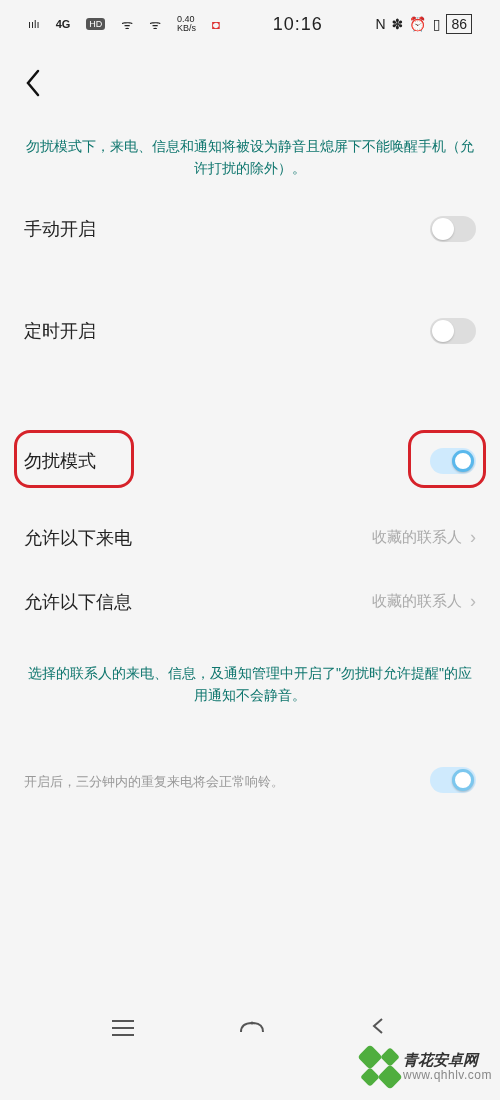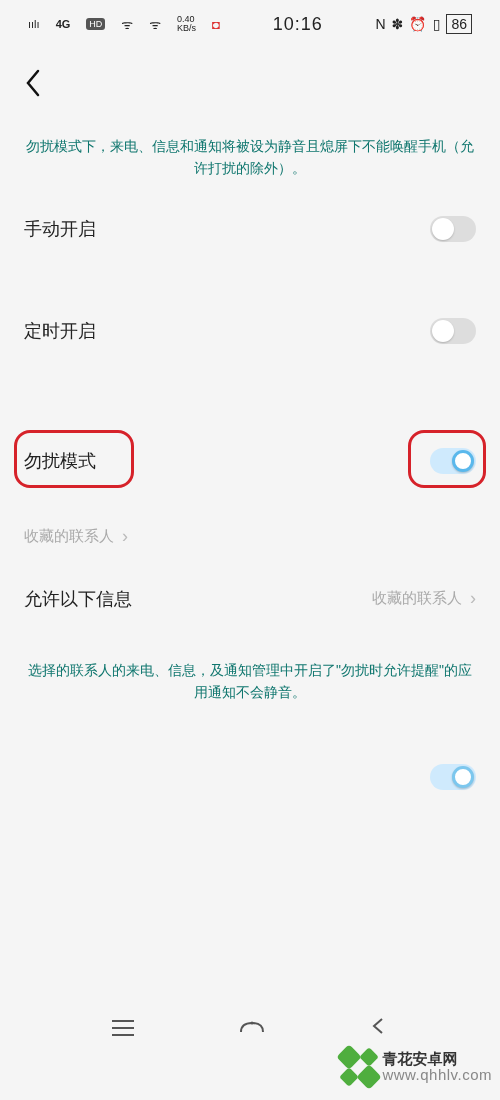--- a/index.html
+++ b/index.html
@@ -118,22 +118,22 @@
       width:38px; height:38px;
       position:relative;
     }
     .wm-logo::before, .wm-logo::after {
       content:""; position:absolute; background:#4fae3e;
     }
     .wm-logo::before { width:18px; height:18px; border-radius:4px; left:0; top:0; transform:rotate(45deg); }
     .wm-logo::after { width:18px; height:18px; border-radius:4px; right:0; bottom:0; transform:rotate(45deg); }
     .wm-leaf { position:absolute; width:14px; height:14px; background:#4fae3e; border-radius:3px; transform:rotate(45deg); }
     .wm-text { display:flex; flex-direction:column; line-height:1.1; }
-    .wm-cn { font-size:15px; font-weight:600; color:#333; }
-    .wm-en { font-size:15px; color:#888; letter-spacing:0.5px; }
+    .wm-cn { font-size:15px; font-weight:600; color:#333;font-style:italic; }
+    .wm-en { font-size:12px; color:#888; letter-spacing:0.5px; }
   </style>
 </head>
 <body>
 
 <div class="status-bar">
   <div class="status-left">
     <span class="sig">ıılı</span>
     <span class="net">4G</span>
     <span class="hd">HD</span>
     <span class="wifi">ᯤ</span>
@@ -186,40 +186,42 @@
   <div class="highlight-box hl-toggle"></div>
   <div class="row-label">勿扰模式</div>
   <div class="toggle on">
       <div class="knob"></div>
     </div>
 </div>
 
 <div class="gap-small"></div>
 
 <div class="row">
+  <div class="row-label">允许以下来电</div>
   <div class="row-right">
     <span class="row-value">收藏的联系人</span>
     <span class="chevron">›</span>
   </div>
 </div>
 
 <div class="row">
   <div class="row-label">允许以下信息</div>
   <div class="row-right">
     <span class="row-value">收藏的联系人</span>
     <span class="chevron">›</span>
   </div>
 </div>
 
 <div class="section-desc" style="padding-top:28px;">选择的联系人的来电、信息，及通知管理中开启了"勿扰时允许提醒"的应用通知不会静音。</div>
 
 <div class="gap-med"></div>
 
 <div class="row">
   <div class="row-left">
+    <div class="row-sub">开启后，三分钟内的重复来电将会正常响铃。</div>
   </div>
   <div class="toggle on on-ring">
       <div class="knob"></div>
     </div>
 </div>
 
 <div class="nav-bar">
   <div class="nav-menu nav-icon">
       <div></div>
       <div></div>

